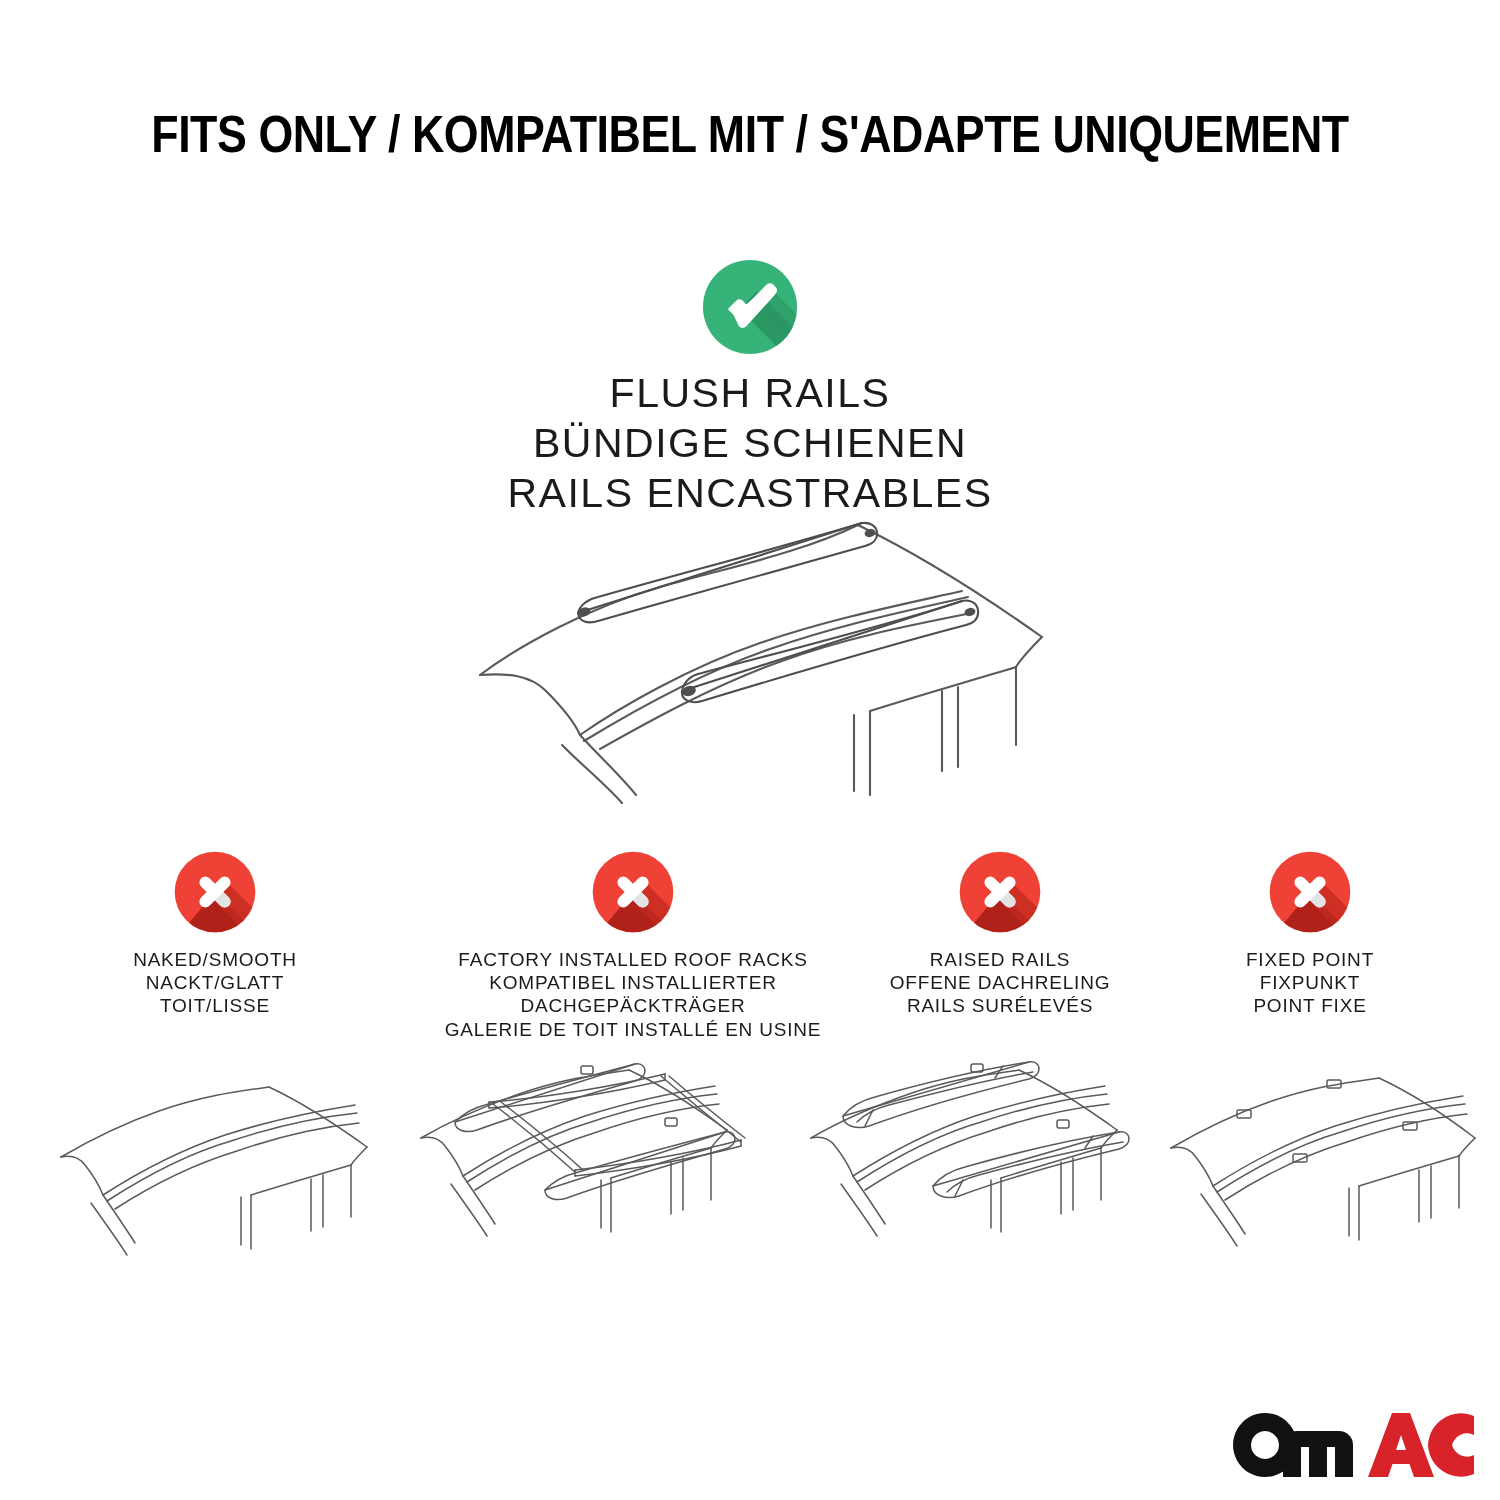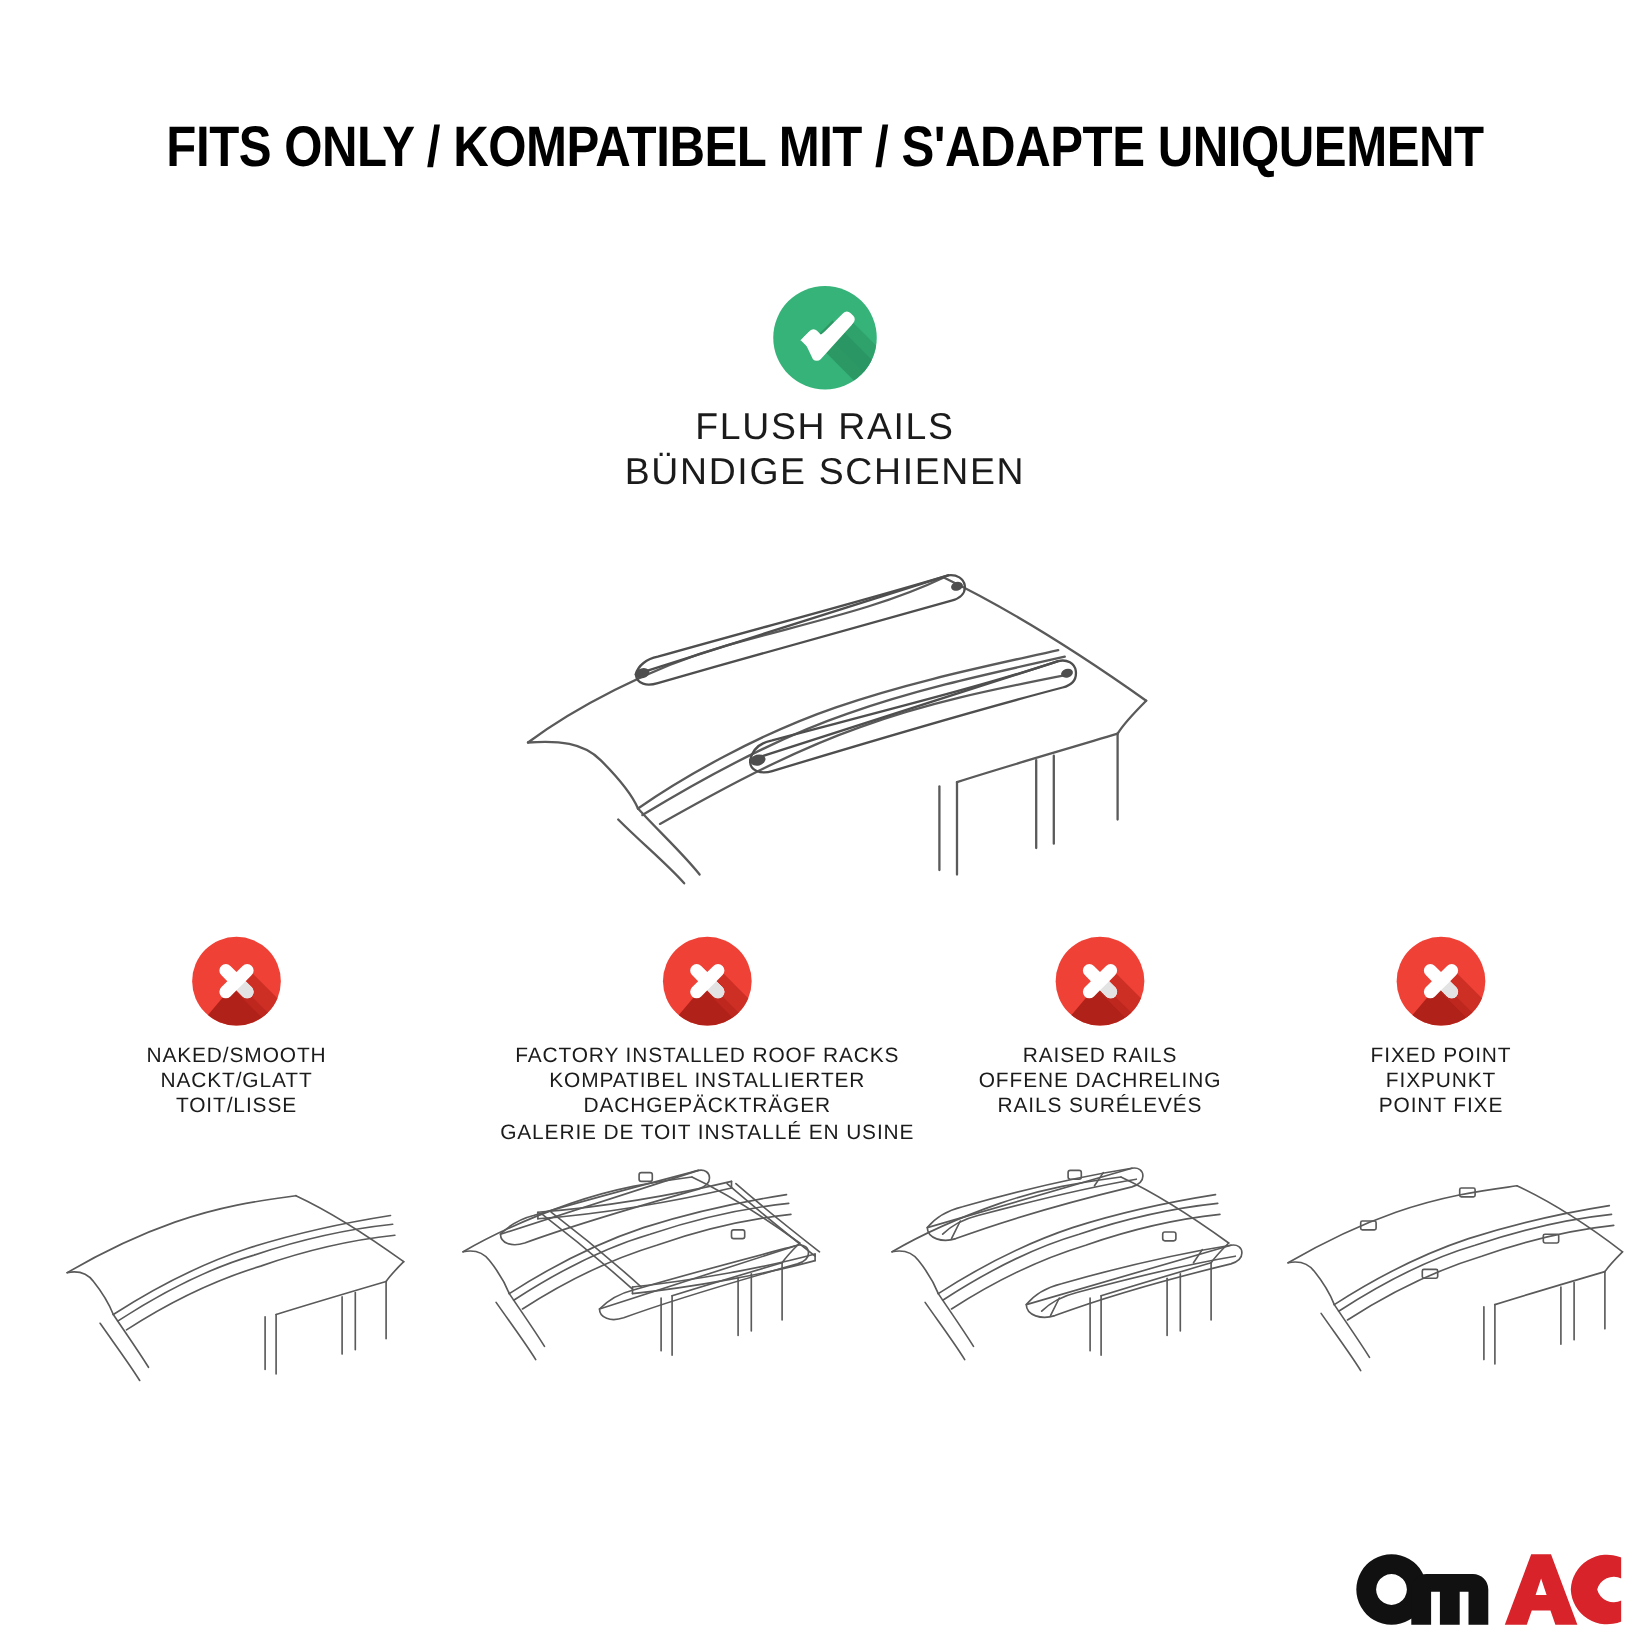--- a/index.html
+++ b/index.html
@@ -34,21 +34,21 @@
     left:0;right:0;top:258px;
     text-align:center;
   }
   .badge-ok{
     width:98px;height:98px;
     margin:0 auto;
     position:relative;
   }
   .hero-lines{
     margin-top:12px;
-    font-size:34px;
+    font-size:41px;
     font-weight:300;
     letter-spacing:1.5px;
     line-height:1.22;
     color:#1b1b1b;
   }
   .hero-lines div{white-space:nowrap;}
 
   .hero-art{
     position:absolute;
     left:450px;top:495px;
@@ -106,20 +106,21 @@
           <path d="M74 34 L118 78 L100 96 L56 52 Z" fill="#2a9462" opacity="0.55"></path>
         </g>
         <path d="M29.5 50.5 L34.5 45.5 A5 5 0 0 1 41.5 45.5 L44.5 48.5 L67.5 31.5 A5 5 0 0 1 74.5 38.5 L46 70 A5.2 5.2 0 0 1 38.8 70 Z" fill="#ffffff"></path>
         <path d="M27 52.5 L36 43.5 a4.6 4.6 0 0 1 6.6 0 L46.5 47.6 L67 27.1 a4.6 4.6 0 0 1 6.6 0 l2.6 2.6 a4.6 4.6 0 0 1 0 6.6 L47.4 65.6 a4.6 4.6 0 0 1 -6.6 0 L27 51.9 Z" fill="#ffffff"></path>
       </svg>
     </div>
 
     <div class="hero-lines">
       <div>FLUSH RAILS</div>
       <div>BÜNDIGE SCHIENEN</div>
+      <div>RAILS ENCASTRABLES</div>
     </div>
   </div>
 
   <div class="hero-art">
     <svg viewBox="0 0 620 310" width="620" height="310" aria-hidden="true">
       <g fill="none" stroke="#5a5a5a" stroke-width="2.1" stroke-linecap="round" stroke-linejoin="round">
 
         <path d="M30 180 C70 150 140 112 210 92 C280 72 350 58 408 30"></path>
         <path d="M408 30 C470 60 530 98 592 142"></path>
         <path d="M30 180 C58 178 80 180 96 196 C112 212 124 226 130 240"></path>
@@ -174,21 +175,21 @@
           <path d="M50 51.9 l6.6 6.6 a7 7 0 0 0 9.9 -9.9 L59.9 42 Z" transform="translate(0 8)" fill="#e3e3e3"></path>
         </svg>
       </div>
       <div class="bad-caption">
         <div>NAKED/SMOOTH</div>
         <div>NACKT/GLATT</div>
         <div>TOIT/LISSE</div>
       </div>
     </div>
 
-    <div class="bad-item" style="left:413px;top:850px;width:460px;">
+    <div class="bad-item" style="left:403px;top:850px;width:460px;">
       <div class="badge-no">
         <svg viewBox="0 0 100 100" width="84" height="84" aria-hidden="true">
           <defs>
               <clipPath id="xc2">
                 <circle cx="50" cy="50" r="48"></circle>
               </clipPath>
             </defs>
           <circle cx="50" cy="50" r="48" fill="#ef4136"></circle>
           <g clip-path="url(#xc2)">
             <path d="M50 50 L112 112 L60 118 L18 88 Z" fill="#a81e16" opacity="0.9"></path>

